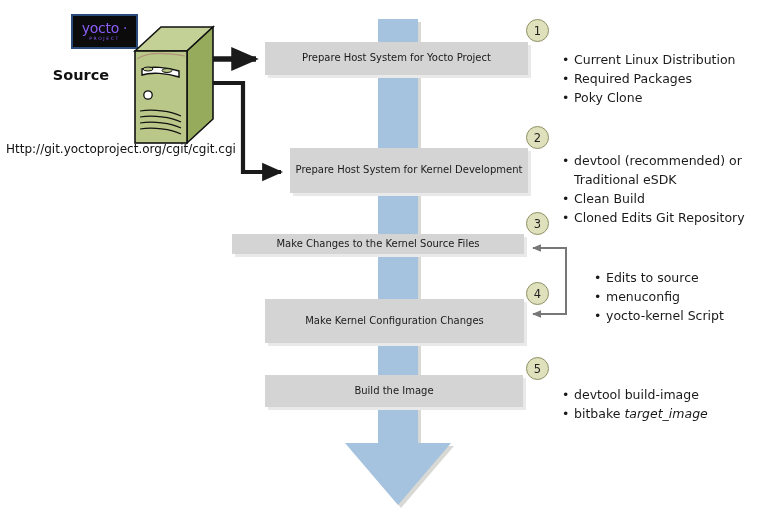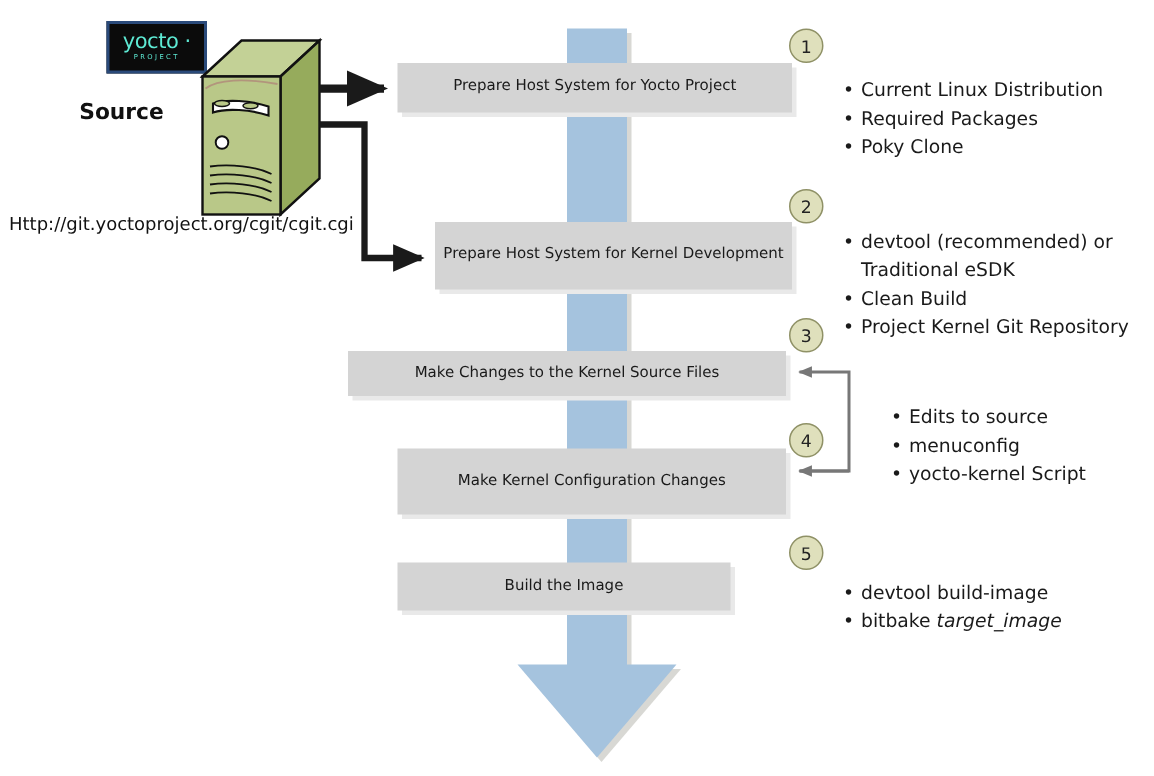--- a/index.html
+++ b/index.html
@@ -58,21 +58,21 @@
   .yocto-logo {
     position: absolute;
     left: 71px;
     top: 14px;
     width: 67px;
     height: 35px;
     background: #0b0b0b;
     border: 2px solid #2a4a7a;
     box-sizing: border-box;
     text-align: center;
-    color: #5eead4;
+    color: #8b5cf6;
     line-height: 1;
   }
   .yocto-logo .y-main {
     display: block;
     font-size: 14px;
     letter-spacing: -0.3px;
     margin-top: 5px;
     font-family: "DejaVu Sans", sans-serif;
   }
   .yocto-logo .y-sub {
@@ -121,23 +121,23 @@
     font-size: 10px;
     display: flex;
     align-items: center;
     justify-content: center;
     text-align: center;
     line-height: 1.45;
     box-sizing: border-box;
   }
   #box1 { left: 265px; top: 42px;  width: 263px; height: 33px; }
   #box2 { left: 290px; top: 148px; width: 238px; height: 45px; }
-  #box3 { left: 232px; top: 234px; width: 292px; height: 30px; }
+  #box3 { left: 232px; top: 234px; width: 292px; height: 20px; }
   #box4 { left: 265px; top: 299px; width: 259px; height: 44px; }
-  #box5 { left: 265px; top: 375px; width: 222px; height: 32px; }
+  #box5 { left: 265px; top: 375px; width: 258px; height: 32px; }
 
   
   .badge {
     position: absolute;
     width: 23px;
     height: 23px;
     border-radius: 50%;
     background: #dfe0bc;
     border: 1.5px solid #8f9166;
     box-sizing: border-box;
@@ -284,21 +284,21 @@
     <li>Required Packages</li>
     <li>Poky Clone</li>
   </ul>
 
   <ul class="blist" id="list2">
     <li>
       <span>devtool (recommended) or</span>
       <span class="cont">Traditional eSDK</span>
     </li>
     <li>Clean Build</li>
-    <li>Project Kernel Git Repository</li>
+    <li>Cloned Edits Git Repository</li>
   </ul>
 
   <ul class="blist" id="list3">
     <li>Edits to source</li>
     <li>menuconfig</li>
     <li>yocto-kernel Script</li>
   </ul>
 
   <ul class="blist" id="list5">
     <li>devtool build-image</li>

